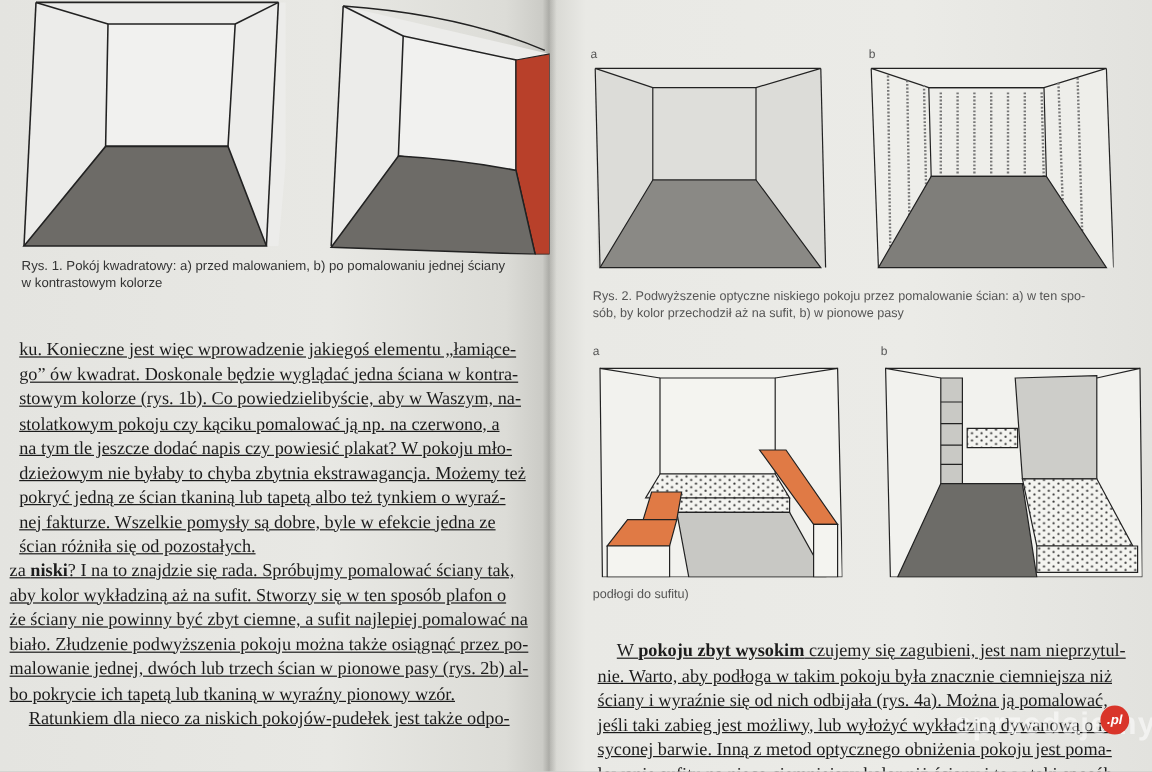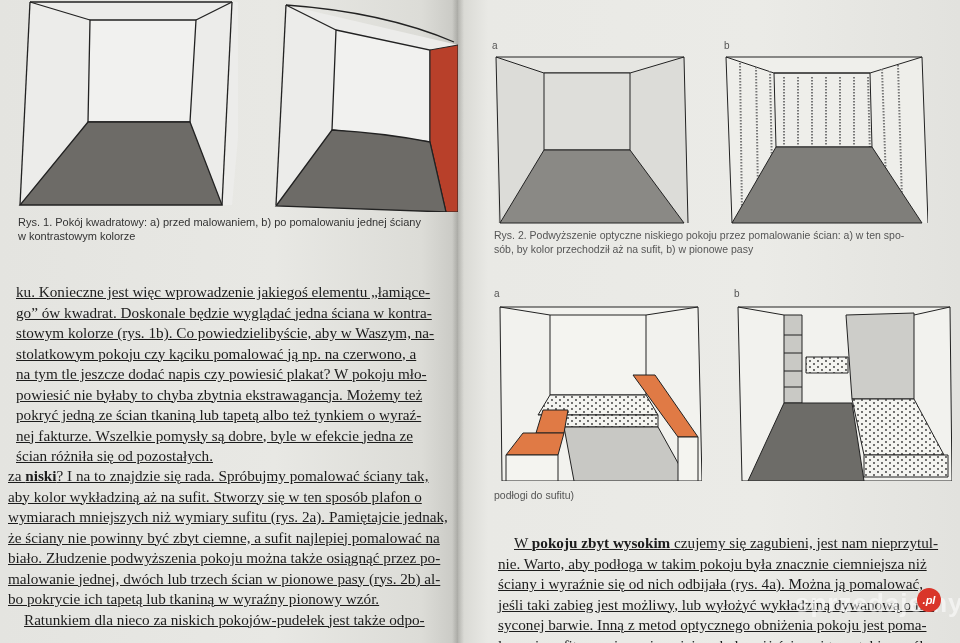--- a/index.html
+++ b/index.html
@@ -84,30 +84,29 @@
   <div>Rys. 1. Pokój kwadratowy: a) przed malowaniem, b) po pomalowaniu jednej ściany</div>
   <div>w kontrastowym kolorze</div>
 </div>
 
 <div class="body-text" style="left:16px;top:282px;">
   <span class="line">ku. Konieczne jest więc wprowadzenie jakiegoś elementu „łamiące-</span>
   <span class="line">go” ów kwadrat. Doskonale będzie wyglądać jedna ściana w kontra-</span>
   <span class="line">stowym kolorze (rys. 1b). Co powiedzielibyście, aby w Waszym, na-</span>
   <span class="line">stolatkowym pokoju czy kąciku pomalować ją np. na czerwono, a</span>
   <span class="line">na tym tle jeszcze dodać napis czy powiesić plakat? W pokoju mło-</span>
-  <span class="line">powiesić nie byłaby to chyba zbytnia ekstrawagancja. Możemy też</span>
+  <span class="line">dzieżowym nie byłaby to chyba zbytnia ekstrawagancja. Możemy też</span>
   <span class="line">pokryć jedną ze ścian tkaniną lub tapetą albo też tynkiem o wyraź-</span>
   <span class="line">nej fakturze. Wszelkie pomysły są dobre, byle w efekcie jedna ze</span>
   <span class="line">ścian różniła się od pozostałych.</span>
 </div>
 
 <div class="body-text" style="left:8px;top:466px;">
   <span class="line"><span>za </span><span class="bold">niski</span><span>? I na to znajdzie się rada. Spróbujmy pomalować ściany tak,</span></span>
   <span class="line">aby kolor wykładziną aż na sufit. Stworzy się w ten sposób plafon o</span>
-  <span class="line">wymiarach mniejszych niż wymiary sufitu (rys. 2a). Pamiętajcie jednak,</span>
   <span class="line">że ściany nie powinny być zbyt ciemne, a sufit najlepiej pomalować na</span>
   <span class="line">biało. Złudzenie podwyższenia pokoju można także osiągnąć przez po-</span>
   <span class="line">malowanie jednej, dwóch lub trzech ścian w pionowe pasy (rys. 2b) al-</span>
   <span class="line">bo pokrycie ich tapetą lub tkaniną w wyraźny pionowy wzór.</span>
   <span class="line indent">Ratunkiem dla nieco za niskich pokojów-pudełek jest także odpo-</span>
 
 </div>
 
 <div class="figlabel" style="left:492px;top:40px;">a</div>
 <div class="figlabel" style="left:724px;top:40px;">b</div>
@@ -137,21 +136,21 @@
     <line x1="146" y1="22" x2="148" y2="100"></line>
     <line x1="160" y1="14" x2="164" y2="125"></line>
     <line x1="176" y1="10" x2="180" y2="145"></line>
   </g>
   <polygon points="52,18 148,18 150,92 54,92" fill="none" stroke="#222" stroke-width="1"></polygon>
   <polygon points="54,92 150,92 200,168 10,168" fill="#7f7e7a" stroke="#222" stroke-width="1"></polygon>
   <line x1="4" y1="2" x2="10" y2="168" stroke="#222" stroke-width="1"></line>
   <line x1="200" y1="2" x2="206" y2="168" stroke="#222" stroke-width="1"></line>
 </svg>
 
-<div class="caption caption-right" style="left:494px;top:228px;">
+<div class="caption caption-right" style="left:494px;top:240px;">
   <div>Rys. 2. Podwyższenie optyczne niskiego pokoju przez pomalowanie ścian: a) w ten spo-</div>
   <div>sób, by kolor przechodził aż na sufit, b) w pionowe pasy</div>
 </div>
 
 <div class="figlabel" style="left:494px;top:288px;">a</div>
 <div class="figlabel" style="left:734px;top:288px;">b</div>
 
 <svg class="fig" style="left:498px;top:305px;" width="204" height="176">
   <defs>
     <pattern id="dots" width="8" height="6" patternUnits="userSpaceOnUse">

